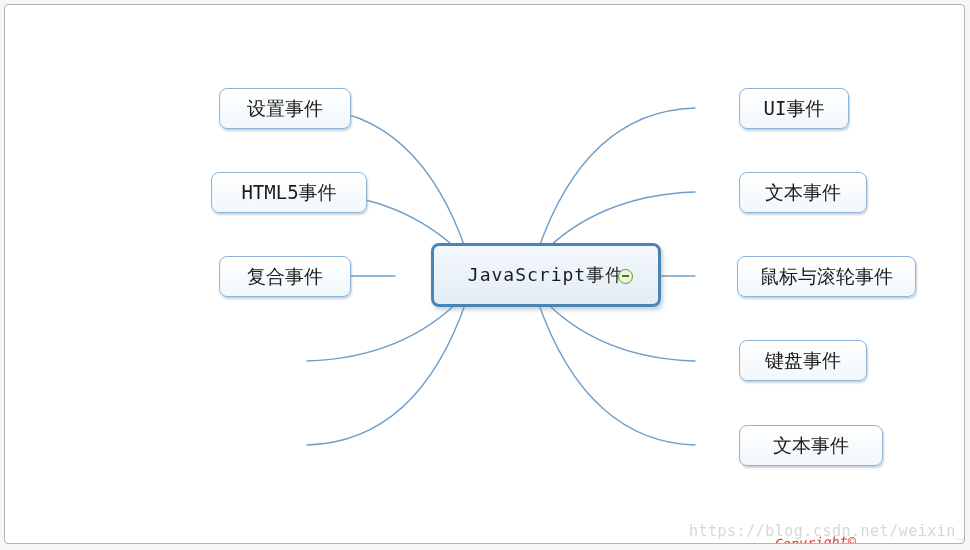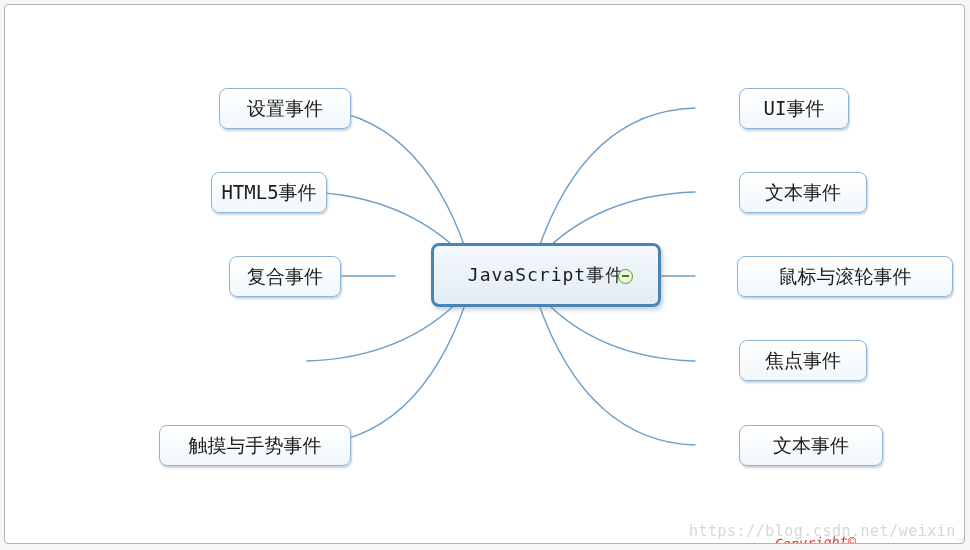--- a/index.html
+++ b/index.html
@@ -46,28 +46,28 @@
     left: 382px; top: 238px;
     width: 230px; height: 64px;
     font-size: 18px;
     letter-spacing: 1px;
     background: linear-gradient(180deg, #f3f8fc 0%, #e3edf6 100%);
     border: 3.5px solid #4a84b5;
     box-shadow: 2px 3px 4px rgba(100,120,140,0.35);
   }
   
   .pos-l0 { left: 170px; top: 83px;  width: 132px; }
-  .pos-l1 { left: 162px; top: 167px; width: 116px; }
-  .pos-l2 { left: 180px; top: 251px; width: 112px; }
+  .pos-l1 { left: 162px; top: 167px; width: 156px; }
+  .pos-l2 { left: 170px; top: 251px; width: 132px; }
   .pos-l3 { left: 170px; top: 335px; width: 132px; }
   .pos-l4 { left: 110px; top: 420px; width: 192px; }
   
   .pos-r0 { left: 690px; top: 83px;  width: 110px; }
   .pos-r1 { left: 690px; top: 167px; width: 128px; }
-  .pos-r2 { left: 688px; top: 251px; width: 216px; }
+  .pos-r2 { left: 688px; top: 251px; width: 179px; }
   .pos-r3 { left: 690px; top: 335px; width: 128px; }
   .pos-r4 { left: 690px; top: 420px; width: 144px; }
   .collapse-icon {
     position: absolute;
     left: 613px; top: 264px;
     width: 15px; height: 15px;
     border: 1.5px solid #5aa02c;
     border-radius: 50%;
     background: #eef6e2;
     cursor: pointer;
@@ -111,26 +111,25 @@
     <path d="M 690 103 C 622 105, 566 148, 532 248"></path>
     <path d="M 690 187 C 624 189, 572 212, 536 250"></path>
     <path d="M 627 271 L 690 271"></path>
     <path d="M 690 356 C 624 354, 572 331, 536 292"></path>
     <path d="M 690 440 C 622 438, 566 394, 532 294"></path>
   </svg>
 
   <div class="node child pos-l0">设置事件</div>
   <div class="node child pos-l1">HTML5事件</div>
   <div class="node child pos-l2">复合事件</div>
-  <div class="node child pos-l4">触摸与手势事件</div>
 
   <div class="node child pos-r0">UI事件</div>
   <div class="node child pos-r1">文本事件</div>
   <div class="node child pos-r2">鼠标与滚轮事件</div>
-  <div class="node child pos-r3">焦点事件</div>
+  <div class="node child pos-r3">键盘事件</div>
   <div class="node child pos-r4">文本事件</div>
 
   <div class="node central">JavaScript事件</div>
 
   <div class="collapse-icon"></div>
 
   <span class="wm-url">https://blog.csdn.net/weixin_42920409</span>
   <span class="wm-copyright">Copyright© permanent_Alan_beijing</span>
 
 </div>

